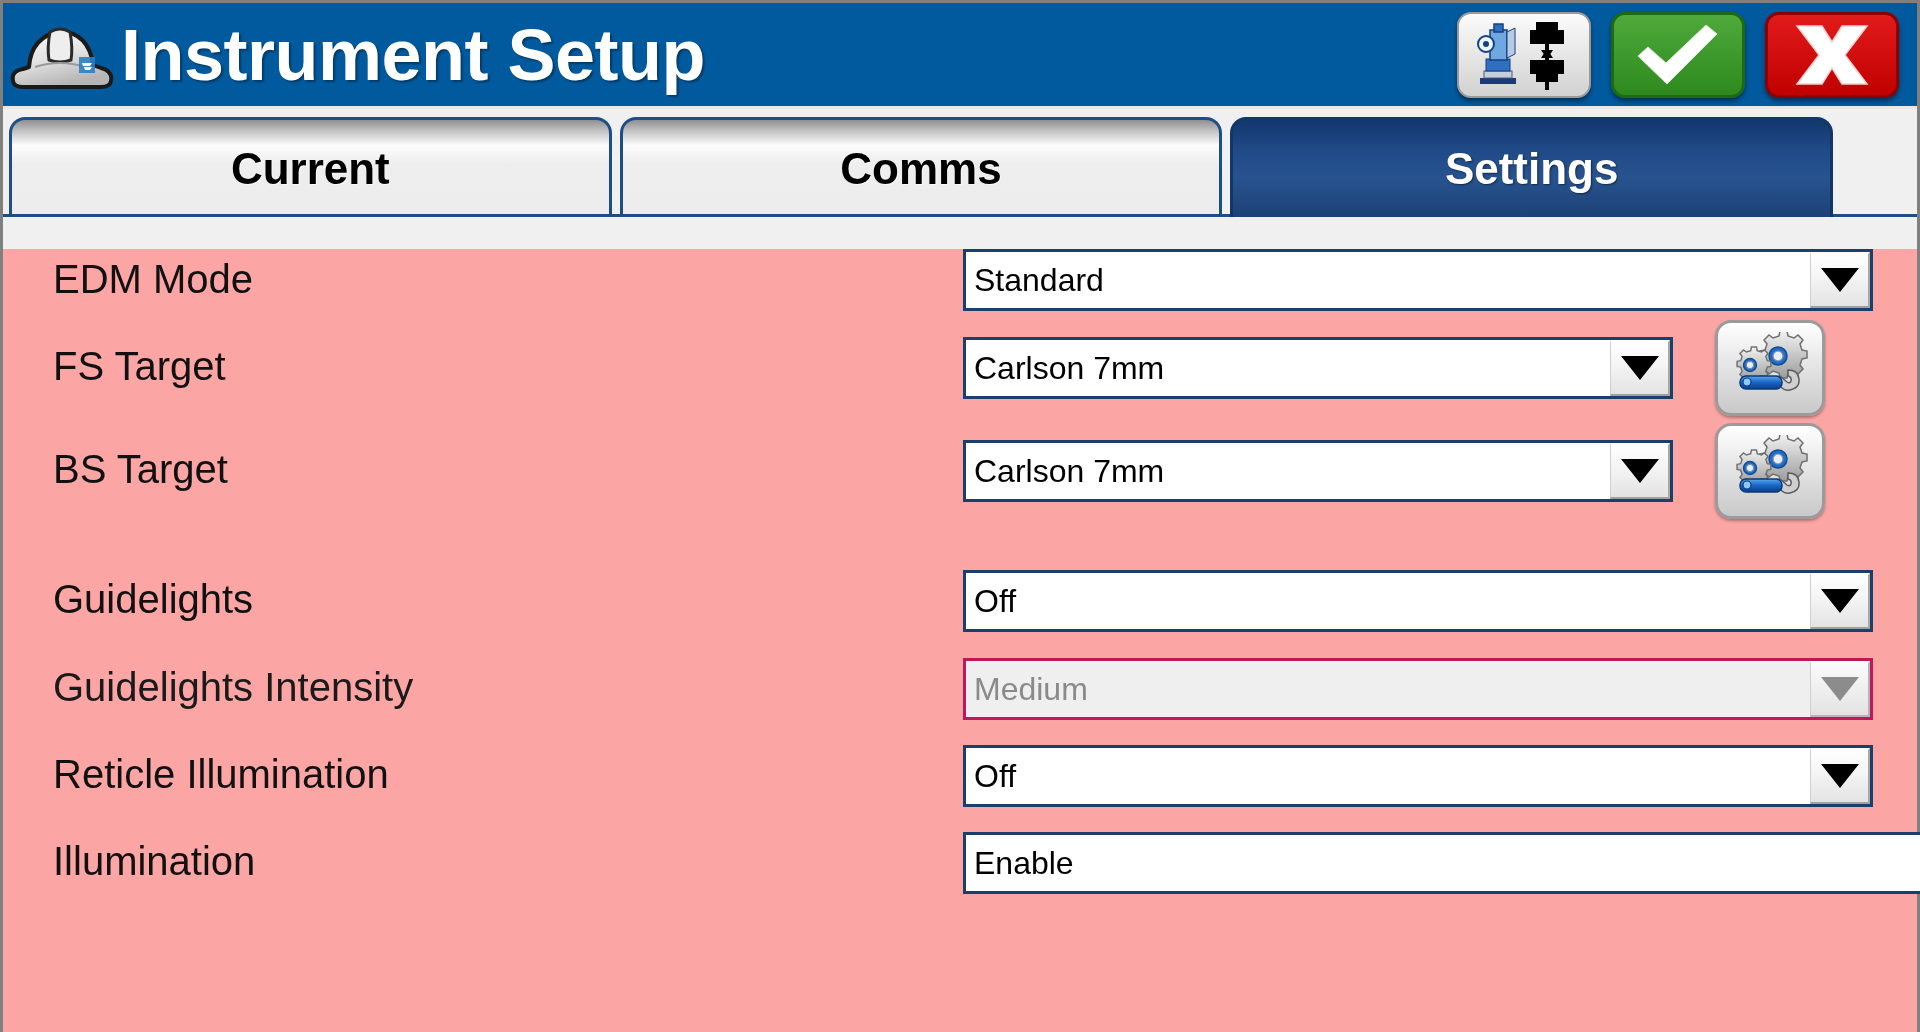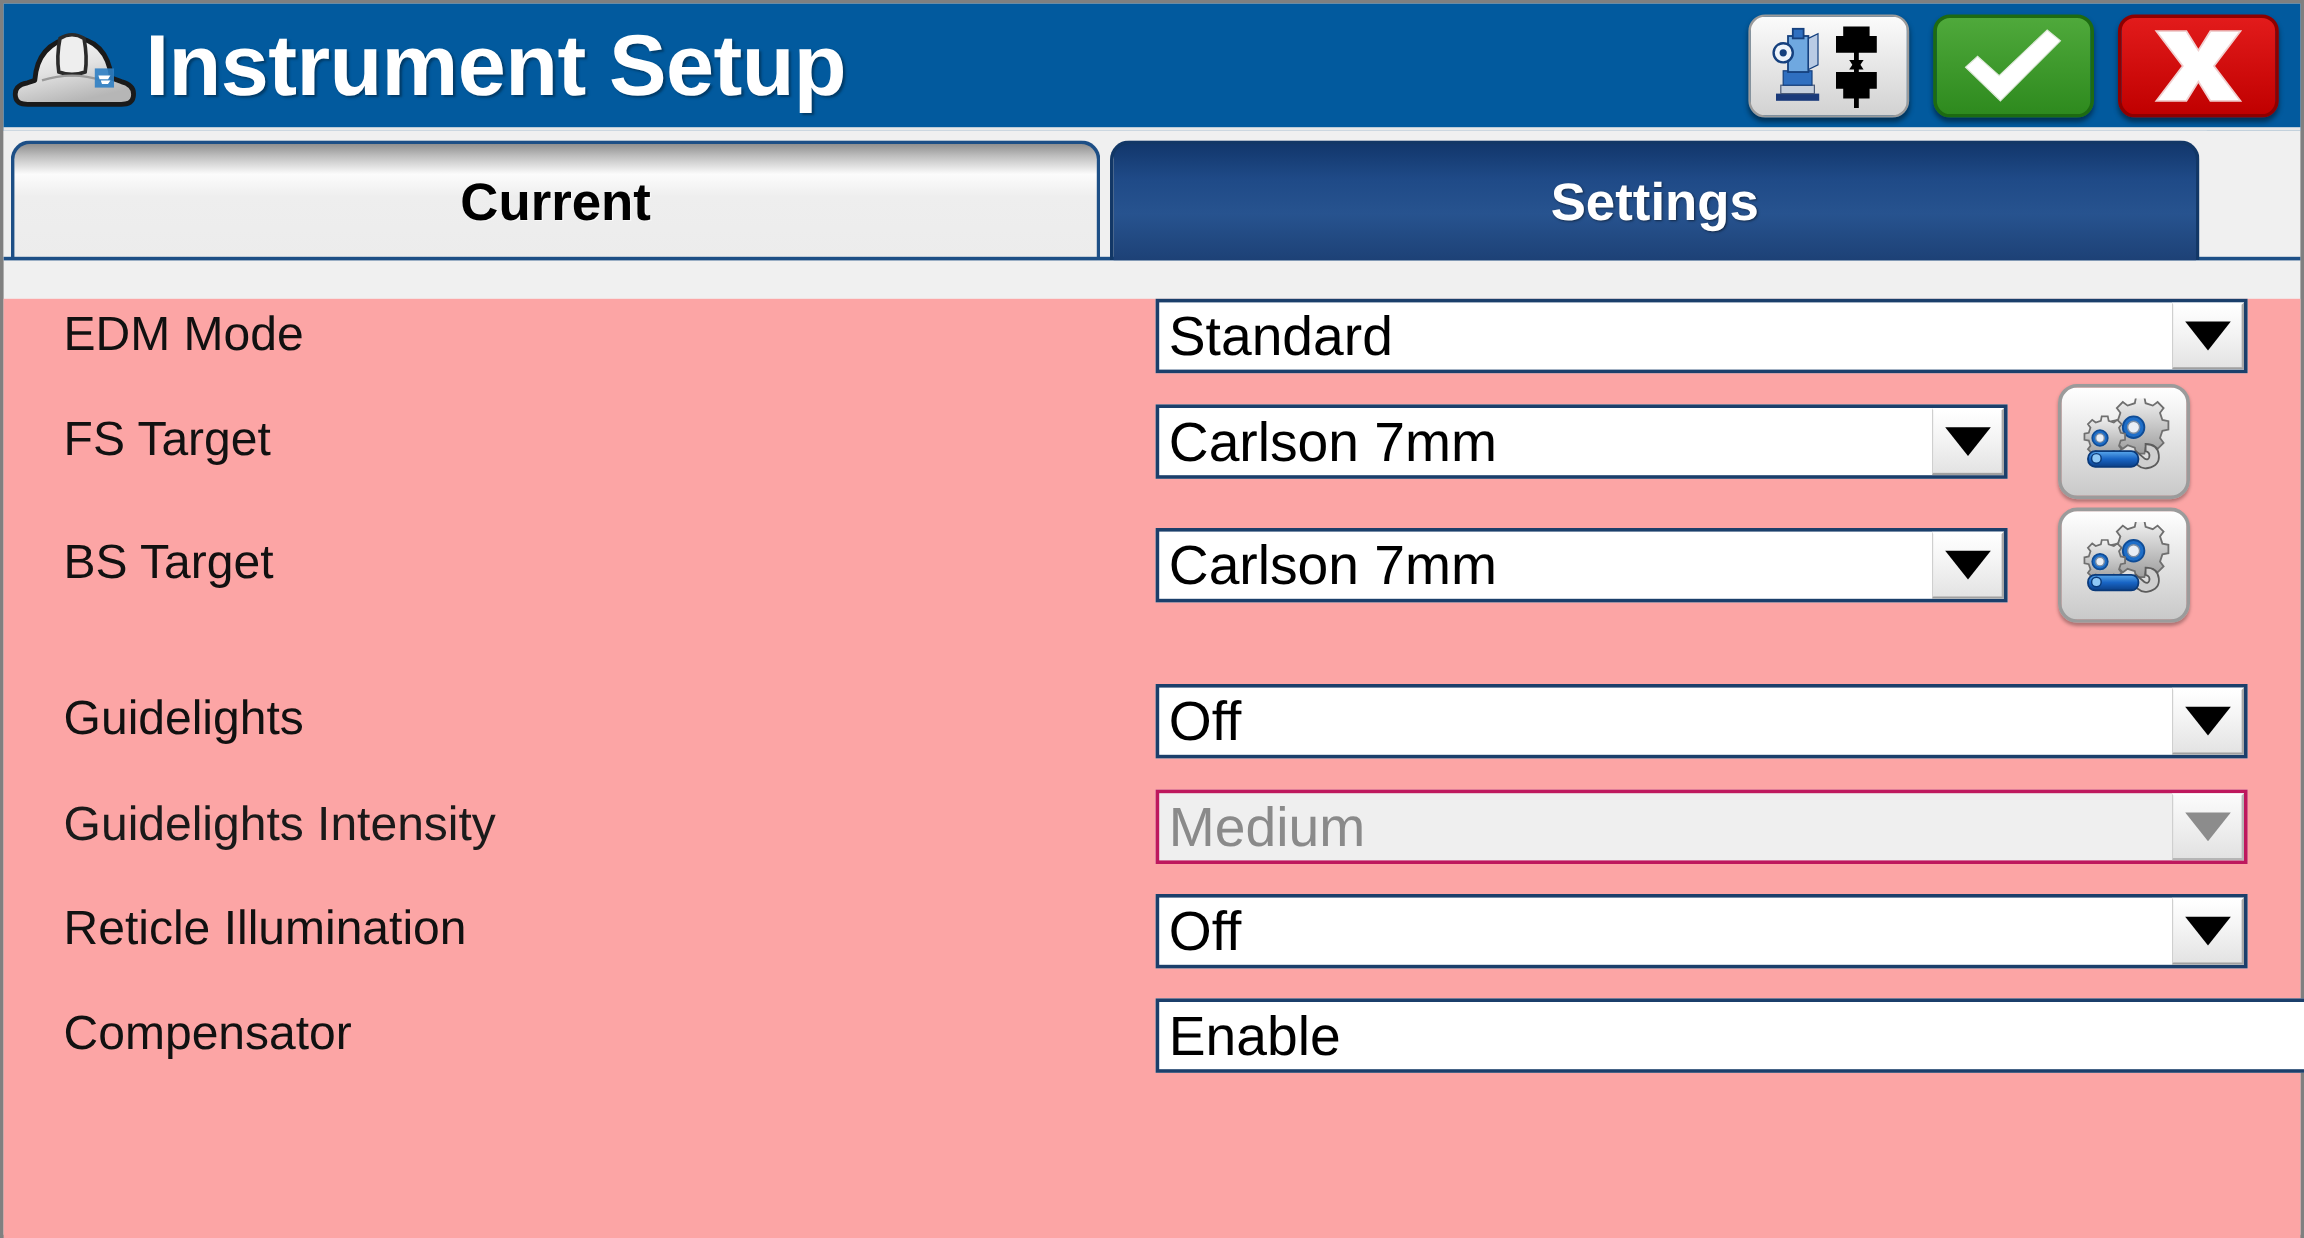--- a/index.html
+++ b/index.html
@@ -146,21 +146,21 @@
     border: 3px solid #1b3f6b;
     display: flex;
     align-items: stretch;
     overflow: hidden;
   }
   .combo .val {
     flex: 1 1 auto;
     display: flex;
     align-items: center;
     padding-left: 8px;
-    font-size: 46px;
+    font-size: 32px;
     color: #000;
     line-height: 1;
     white-space: nowrap;
     overflow: hidden;
   }
   .combo .arrowbtn {
     flex: none;
     width: 60px;
     background: linear-gradient(to bottom,#ffffff 0%,#f4f4f4 45%,#e3e3e3 100%);
     border-left: 1px solid #cfcfcf;
@@ -271,20 +271,21 @@
         <svg width="90" height="66" viewBox="0 0 90 66">
           <path d="M10 4 l25 0 l10 16 l10 -16 l25 0 l-22 29 l22 29 l-25 0 l-10 -16 l-10 16 l-25 0 l22 -29 z" fill="#ffffff" stroke="#f0d0d0" stroke-width="1.5"></path>
         </svg>
       </div>
 
     </div>
   </div>
 
   <div class="tabstrip">
     <div class="tab">Current</div>
+    <div class="tab">Comms</div>
     <div class="tab active">Settings</div>
   </div>
   <div class="tabstrip-rule"></div>
 
   <div class="body">
 
     <div class="lbl" style="top:10px">EDM Mode</div>
     <div class="combo" style="left:960px; top:0px; width:910px;">
       <div class="val">Standard</div>
       <div class="arrowbtn">
@@ -377,21 +378,21 @@
     </div>
 
     <div class="lbl" style="top:505px">Reticle Illumination</div>
     <div class="combo" style="left:960px; top:496px; width:910px;">
       <div class="val">Off</div>
       <div class="arrowbtn">
           <span class="tri"></span>
         </div>
     </div>
 
-    <div class="lbl" style="top:592px">Compensator</div>
+    <div class="lbl" style="top:592px">Illumination</div>
     <div class="combo" style="left:960px; top:583px; width:1063px;">
       <div class="val">Enable</div>
       <div class="arrowbtn">
           <span class="tri"></span>
         </div>
     </div>
 
   </div>
 </div>
 

